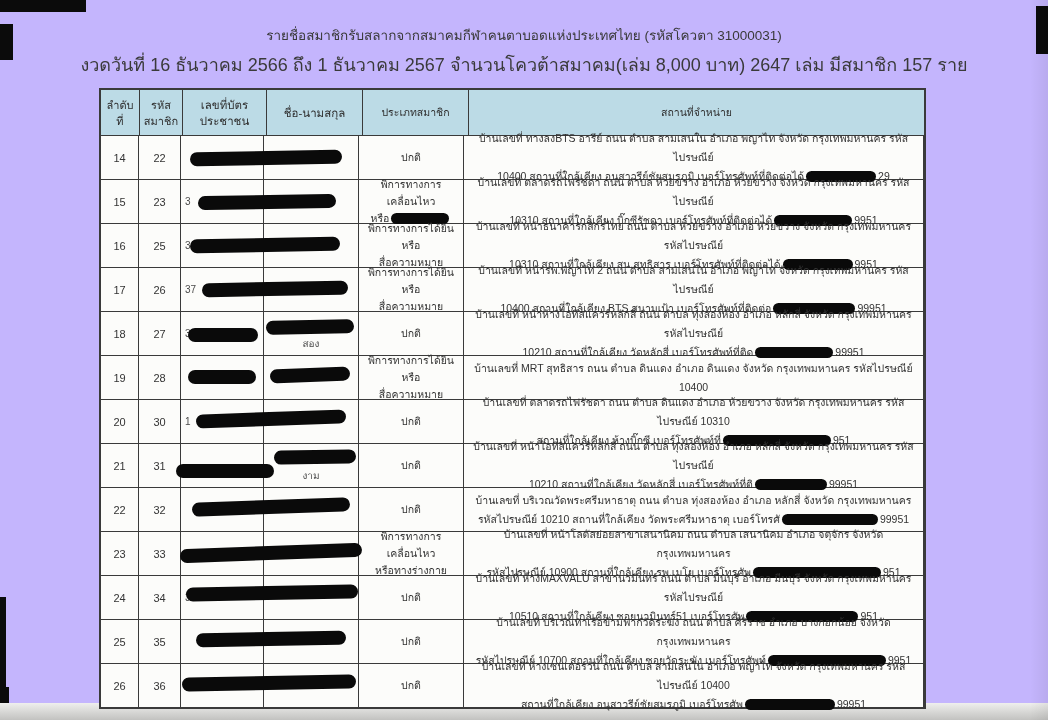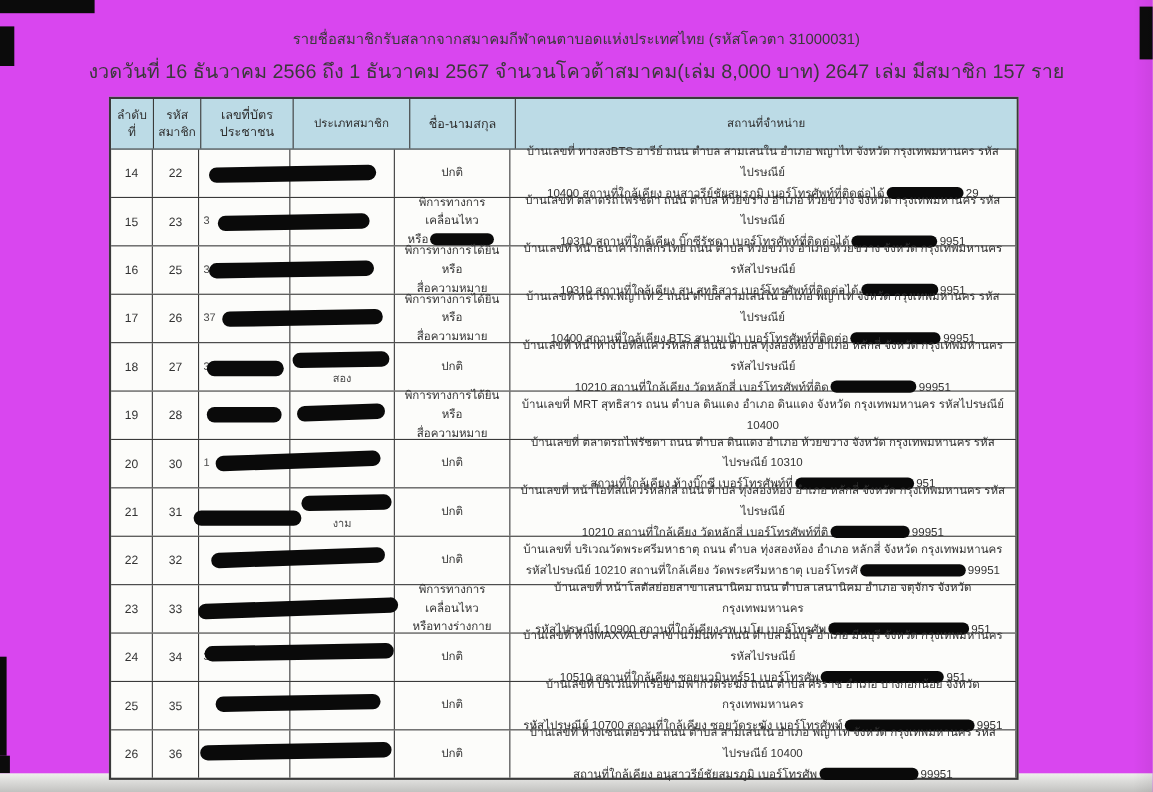--- a/index.html
+++ b/index.html
@@ -1,18 +1,18 @@
 <!DOCTYPE html>
 <html><head>
 <meta charset="utf-8">
 <style>
   html,body{margin:0;padding:0;}
   body{width:1048px;height:720px;overflow:hidden;background:#e8e8e6;
        font-family:"Liberation Sans","DejaVu Sans",sans-serif;}
-  .page{position:relative;width:1048px;height:720px;background:#d946ef;overflow:hidden;color:#333;}
+  .page{position:relative;width:1048px;height:720px;background:#c4b5fd;overflow:hidden;color:#333;}
 
   
   .title{position:absolute;top:24px;left:0;width:100%;text-align:center;font-size:13.5px;color:#3a3a3a;}
   .subtitle{position:absolute;top:50px;left:0;width:100%;text-align:center;font-size:18px;color:#3a3a3a;}
 
   
   .table{position:absolute;left:99px;top:88px;width:823px;border:2px solid #3a3a3a;background:#fcfcfa;}
   .thead{display:flex;height:45px;background:#bcdbe6;border-bottom:1.5px solid #3a3a3a;}
   .hcell{display:flex;flex-direction:column;justify-content:center;align-items:center;
          font-size:11.5px;line-height:16px;color:#2f2f2f;border-right:1px solid #3a3a3a;}
@@ -66,26 +66,26 @@
           <div>ที่</div>
         </div>
       <div class="hcell c-code">
           <div>รหัส</div>
           <div>สมาชิก</div>
         </div>
       <div class="hcell c-id" style="justify-content:center;align-items:center;padding-left:0;font-size:11.5px;color:#2f2f2f;">
           <div>เลขที่บัตร</div>
           <div>ประชาชน</div>
         </div>
+      <div class="hcell c-name" style="justify-content:center;padding-bottom:0;font-size:11.5px;color:#2f2f2f;">
+          <div>ชื่อ-นามสกุล</div>
+        </div>
       <div class="hcell c-type">
           <div>ประเภทสมาชิก</div>
         </div>
-      <div class="hcell c-name" style="justify-content:center;padding-bottom:0;font-size:11.5px;color:#2f2f2f;">
-          <div>ชื่อ-นามสกุล</div>
-        </div>
       <div class="hcell c-loc">
           <div>สถานที่จำหน่าย</div>
         </div>
     </div>
     <div class="tbody">
         <div class="trow">
           <div class="cell c-no">14</div>
           <div class="cell c-code">22</div>
           <div class="cell c-id">
             <span class="id-prefix"></span>

